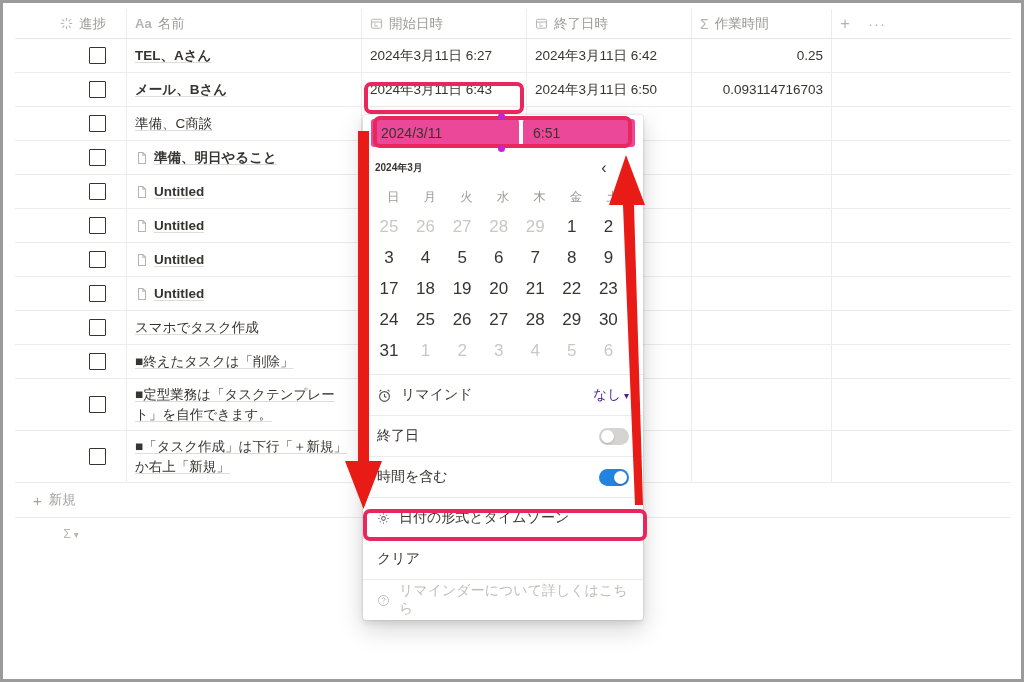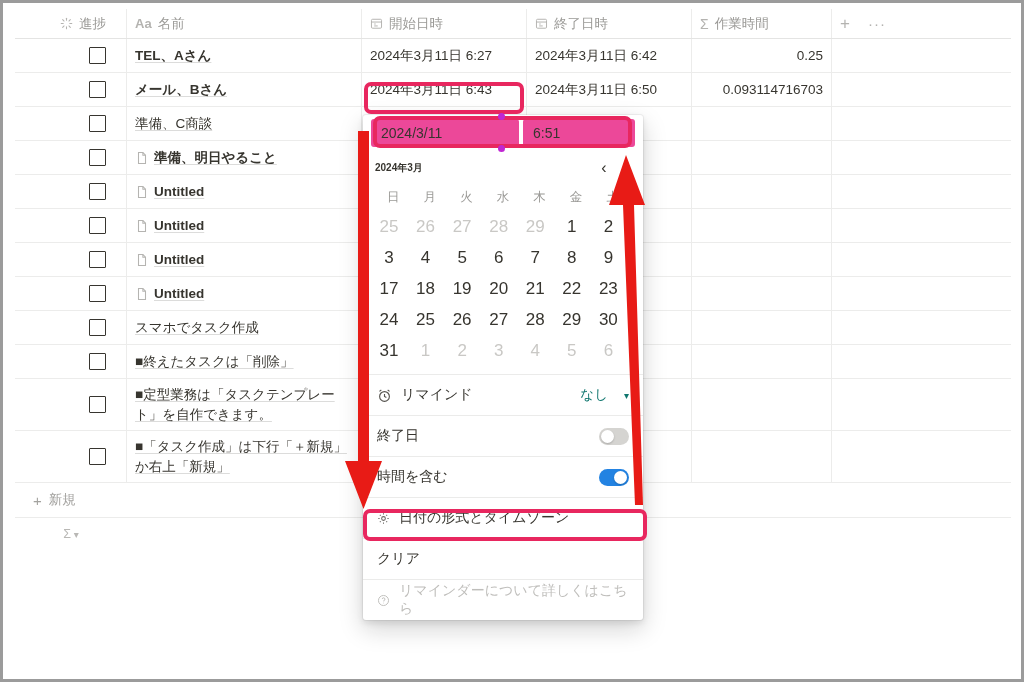--- a/index.html
+++ b/index.html
@@ -169,21 +169,21 @@
 
   .pop-row {
     display:flex; align-items:center; justify-content: space-between;
     height: 40px;
     padding: 0 14px;
     box-sizing: border-box;
     font-size: 14px;
     color:#37352f;
   }
   .pop-row .left { display:flex; align-items:center; gap: 9px; }
-  .pop-row .muted { color:#0f766e; font-size: 13.5px; display:flex; align-items:center; gap:16px;}
+  .pop-row .muted { color:#4c1d95; font-size: 13.5px; display:flex; align-items:center; gap:3px;}
   .pop-row.disabled { color:#bfbebb; }
   .pop-row.disabled .left { color:#bfbebb; }
 
   .toggle {
     width: 30px; height: 17px;
     border-radius: 9px;
     background: #d5d4d1;
     position: relative;
     flex: 0 0 auto;
   }

